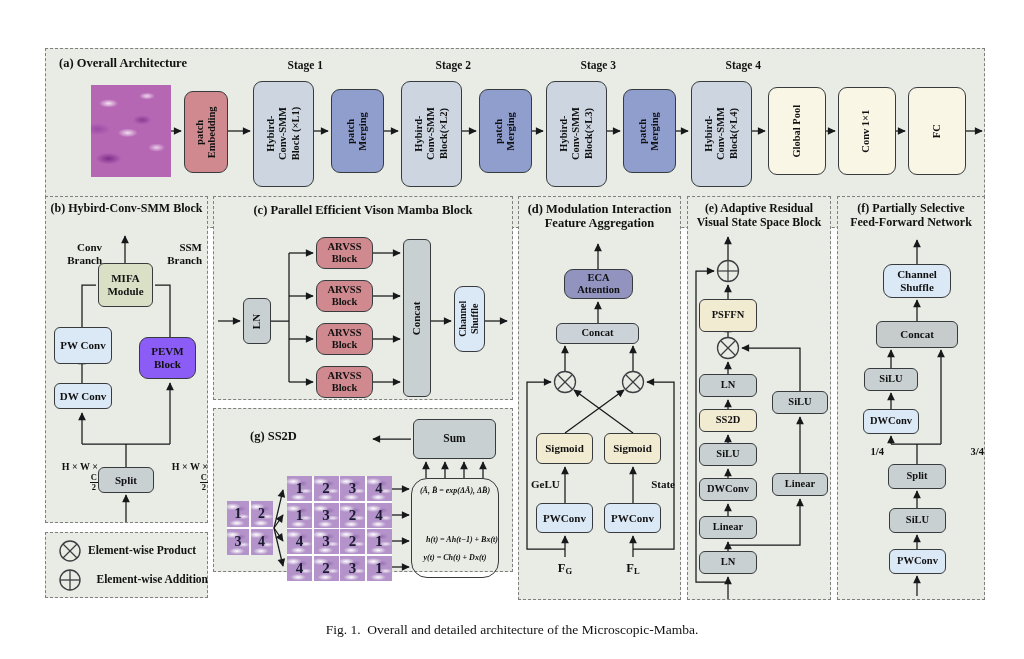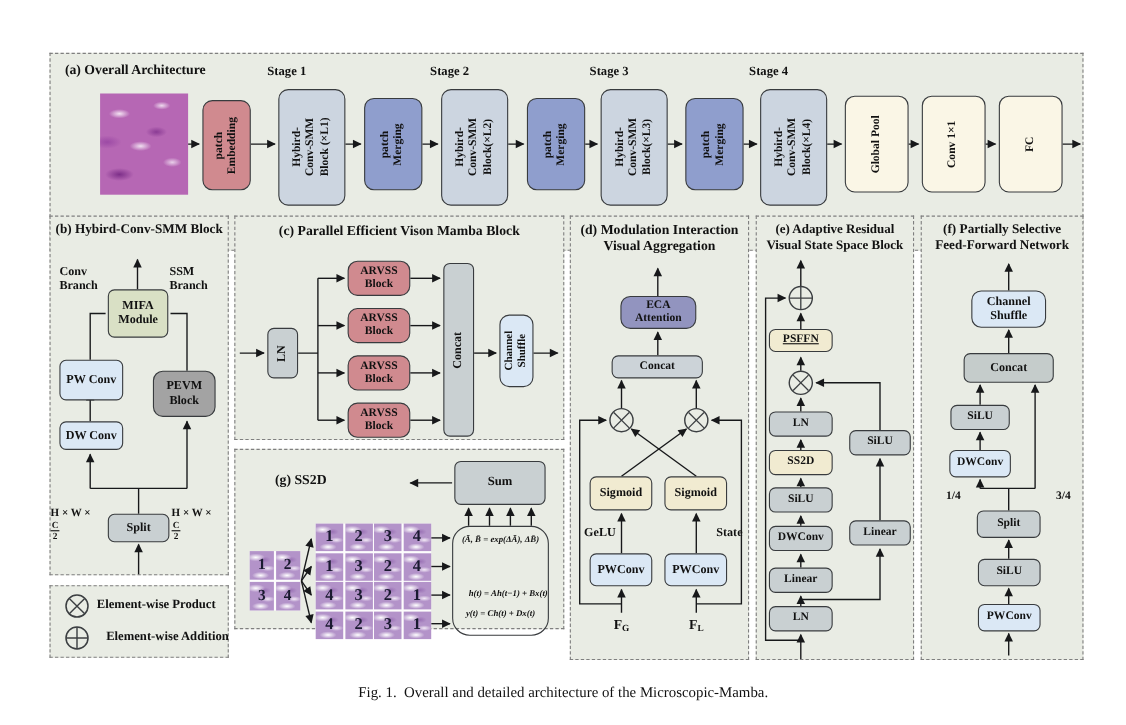--- a/index.html
+++ b/index.html
@@ -10,27 +10,27 @@
   .bx{position:absolute;box-sizing:border-box;border:1.3px solid #383b3e;border-radius:6px;display:flex;align-items:center;justify-content:center;font-weight:bold;line-height:1.18;}
   .bx .lbl{white-space:pre-line;text-align:center;}
   .v .lbl{transform:rotate(-90deg);width:max-content;}
   .r8{border-radius:9px;}
   .rose{background:#d08a8f;}
   .bgray{background:#ccd5e0;}
   .merge{background:#8f9ecd;}
   .cream{background:#faf6e6;}
   .green{background:#d9e0c5;}
   .lblue{background:#dbe8f5;}
-  .orange{background:#a3a3a3;}
+  .orange{background:#8b5cf6;}
   .gray{background:#c9d0d2;}
   .purple{background:#9294bf;}
   .cream2{background:#f1ebd1;}
   .arr{position:absolute;left:0;top:0;}
   .arr line,.arr path,.arr polyline{stroke:#17181a;stroke-width:1.25;fill:none;}
-  .slab{position:absolute;font-weight:bold;white-space:pre-line;text-align:left;line-height:1.2;}
+  .slab{position:absolute;font-weight:bold;white-space:pre-line;text-align:right;line-height:1.2;}
   .histo{background-color:#b667b4;background-image:
     radial-gradient(ellipse 16px 7px at 22% 20%,#f3e3f2 0%,rgba(243,227,242,0) 60%),
     radial-gradient(ellipse 13px 6px at 70% 12%,#eed9ee 0%,rgba(238,217,238,0) 60%),
     radial-gradient(ellipse 18px 8px at 46% 52%,#f0dff0 0%,rgba(240,223,240,0) 55%),
     radial-gradient(ellipse 14px 7px at 82% 68%,#e8cfe9 0%,rgba(232,207,233,0) 60%),
     radial-gradient(ellipse 20px 9px at 22% 80%,#7d2f89 0%,rgba(125,47,137,0) 65%),
     radial-gradient(ellipse 16px 8px at 64% 38%,#8a3b94 0%,rgba(138,59,148,0) 60%),
     radial-gradient(ellipse 22px 10px at 8% 48%,#9c4aa5 0%,rgba(156,74,165,0) 60%);}
   .histolight{background-color:#b393c9;background-image:
     radial-gradient(ellipse 12px 5px at 25% 22%,#ffffff 0%,rgba(255,255,255,0) 70%),
@@ -288,21 +288,21 @@
       <line x1="46" y1="236" x2="105" y2="193" marker-end="url(#ah)"></line>
       <line x1="114" y1="236" x2="55" y2="193" marker-end="url(#ah)"></line>
       <line x1="46" y1="306" x2="46" y2="270" marker-end="url(#ah)"></line>
       <line x1="114" y1="306" x2="114" y2="270" marker-end="url(#ah)"></line>
       <line x1="46" y1="360" x2="46" y2="339" marker-end="url(#ah)"></line>
       <line x1="114" y1="360" x2="114" y2="339" marker-end="url(#ah)"></line>
       <path d="M46,352 L8,352 L8,185 L32,185" marker-end="url(#ah)"></path>
       <path d="M114,352 L155,352 L155,185 L128,185" marker-end="url(#ah)"></path>
     </svg>
     <div class="ptitle center" style="top:5px;font-size:12.5px;">(d) Modulation Interaction
-Visual Aggregation</div>
+Feature Aggregation</div>
     <div class="bx purple r8" style="left:45px;top:72px;width:69px;height:30px;font-size:10.5px;">
         <span class="lbl">ECA
 Attention</span>
       </div>
     <div class="bx" style="left:37px;top:126px;width:83px;height:21px;font-size:10.5px;background:#ccd3d8;">
         <span class="lbl">Concat</span>
       </div>
     <svg class="opcirc" style="left:34px;top:173px;" width="24" height="24">
       <circle cx="12" cy="12" r="10.5" fill="#e9ece4" stroke="#3c3f42" stroke-width="1.3"></circle>
       <line x1="5" y1="5" x2="19" y2="19" stroke="#3c3f42" stroke-width="1.2"></line>
@@ -348,21 +348,21 @@
       <path d="M112,194 L112,151 L54,151" marker-end="url(#ah)"></path>
       <path d="M40,385 L8,385 L8,74 L26,74" marker-end="url(#ah)"></path>
     </svg>
     <div class="ptitle center" style="top:5px;font-size:11.8px;">(e) Adaptive Residual
 Visual State Space Block</div>
     <svg class="opcirc" style="left:28px;top:62px;" width="24" height="24">
       <circle cx="12" cy="12" r="10.5" fill="#e9ece4" stroke="#3c3f42" stroke-width="1.3"></circle>
       <line x1="12" y1="1.5" x2="12" y2="22.5" stroke="#3c3f42" stroke-width="1.2"></line>
       <line x1="1.5" y1="12" x2="22.5" y2="12" stroke="#3c3f42" stroke-width="1.2"></line>
     </svg>
-    <div class="bx cream2" style="left:11px;top:102px;width:58px;height:21px;font-size:10.5px;text-decoration:underline;">
+    <div class="bx cream2" style="left:11px;top:102px;width:58px;height:33px;font-size:10.5px;">
         <span class="lbl">PSFFN</span>
       </div>
     <svg class="opcirc" style="left:28px;top:139px;" width="24" height="24">
       <circle cx="12" cy="12" r="10.5" fill="#e9ece4" stroke="#3c3f42" stroke-width="1.3"></circle>
       <line x1="5" y1="5" x2="19" y2="19" stroke="#3c3f42" stroke-width="1.2"></line>
       <line x1="19" y1="5" x2="5" y2="19" stroke="#3c3f42" stroke-width="1.2"></line>
     </svg>
     <div class="bx gray" style="left:11px;top:177px;width:58px;height:23px;font-size:10.5px;">
         <span class="lbl">LN</span>
       </div>

